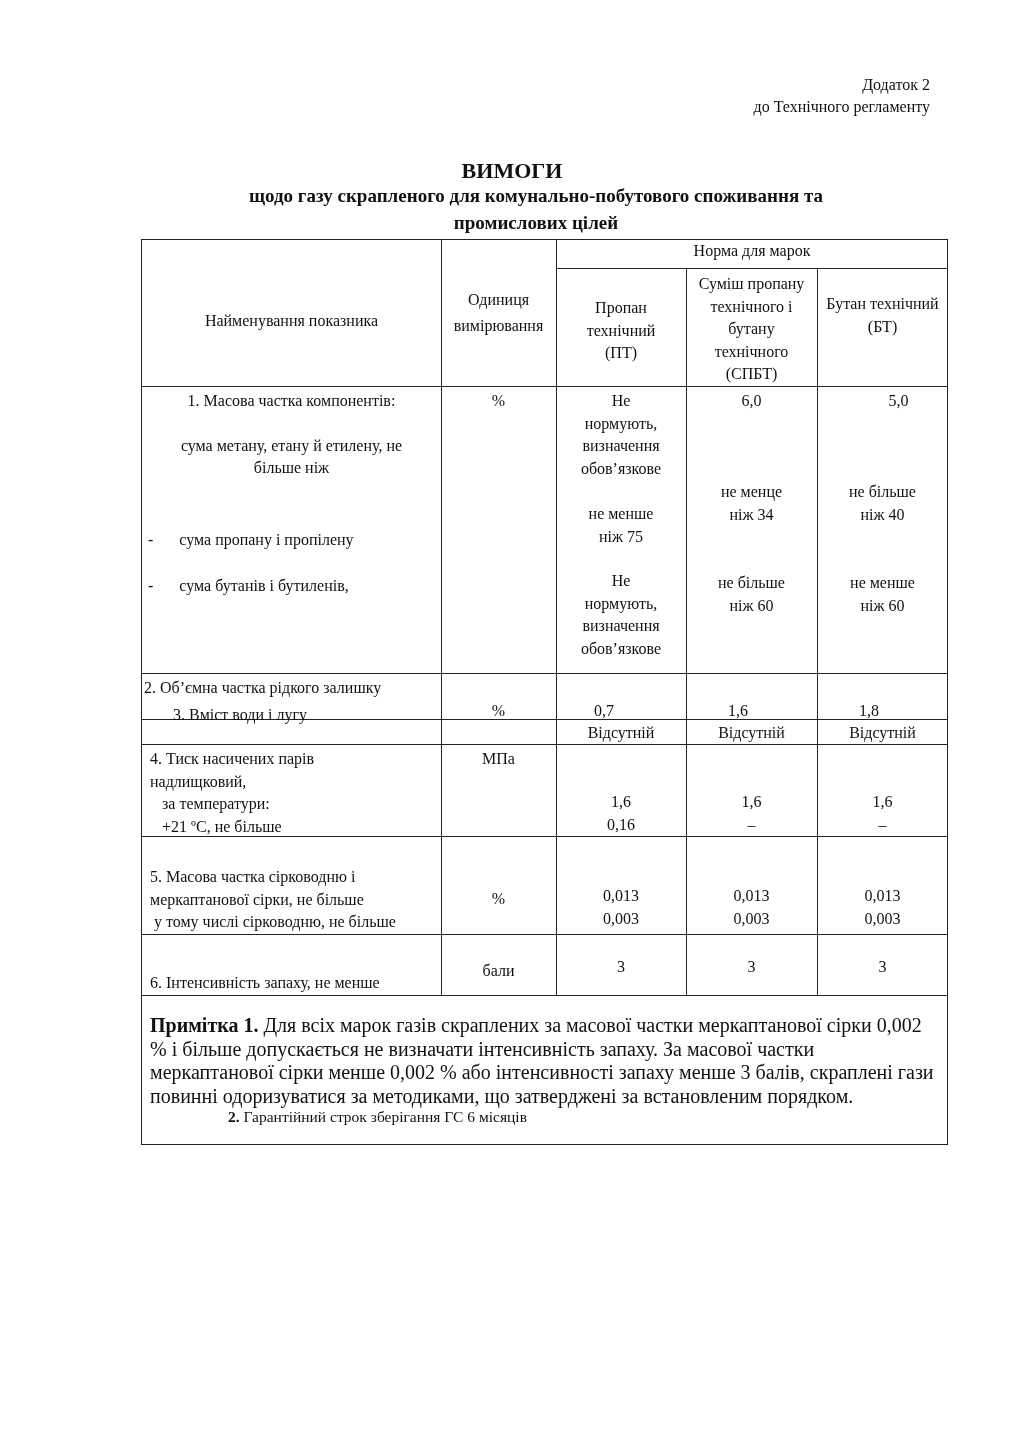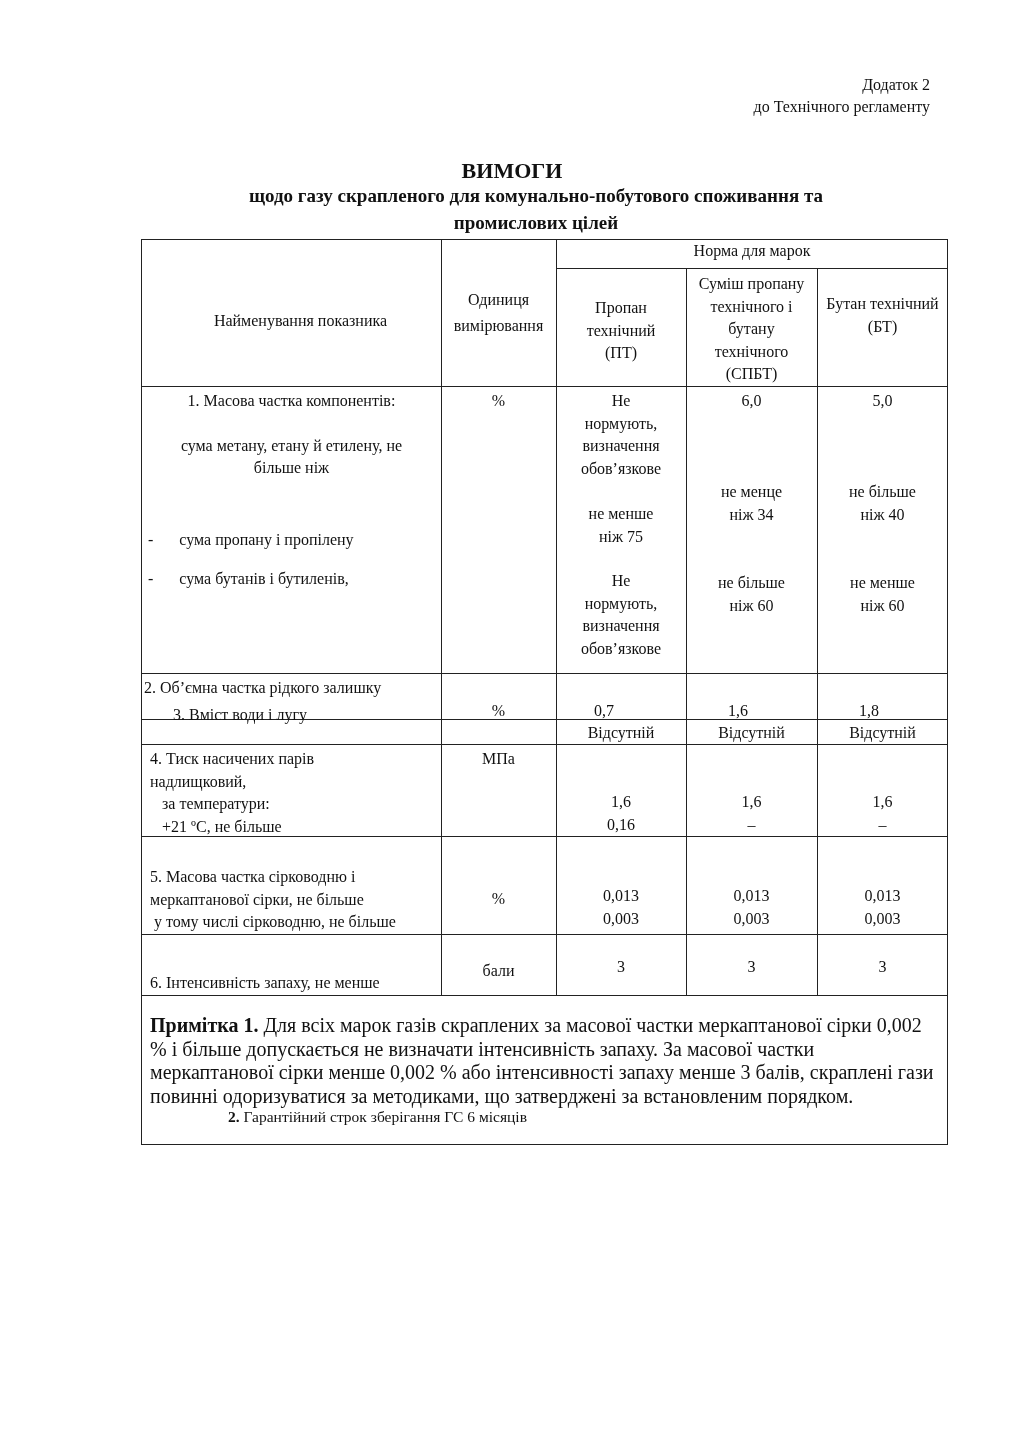--- a/index.html
+++ b/index.html
@@ -39,21 +39,21 @@
 
   <div class="hl" style="left:414px; width:392px; top:28px;"></div>
   <div class="hl" style="left:0; width:806px; top:146px;"></div>
   <div class="hl" style="left:0; width:806px; top:433px;"></div>
   <div class="hl" style="left:0; width:806px; top:479px;"></div>
   <div class="hl" style="left:0; width:806px; top:504px;"></div>
   <div class="hl" style="left:0; width:806px; top:596px;"></div>
   <div class="hl" style="left:0; width:806px; top:694px;"></div>
   <div class="hl" style="left:0; width:806px; top:755px;"></div>
 
-  <div class="cell c" style="left:9px; width:299px; top:70px;">Найменування показника</div>
+  <div class="cell c" style="left:0; width:299px; top:70px;">Найменування показника</div>
   <div class="cell c" style="left:299px; width:115px; top:47px; line-height:26px;text-align:center;">Одиниця вимірювання</div>
   <div class="cell c" style="left:414px; width:392px; top:0px;">Норма для марок</div>
   <div class="cell c" style="left:414px; width:130px; top:57px;">
     <div>Пропан</div>
     <div>технічний</div>
     <div>(ПТ)</div>
   </div>
   <div class="cell c" style="left:544px; width:131px; top:33px;">
     <div>Суміш пропану</div>
     <div>технічного і</div>
@@ -68,21 +68,21 @@
 
   <div class="cell c" style="left:0; width:299px; top:150px;">
     <div>1. Масова частка компонентів:</div>
     <div style="height:22px"></div>
     <div>сума метану, етану й етилену, не</div>
     <div>більше ніж</div>
   </div>
   <div class="cell" style="left:6px; top:289px;">
     <span>-</span><span style="margin-left:26px">сума пропану і пропілену</span>
   </div>
-  <div class="cell" style="left:6px; top:328px;">
+  <div class="cell" style="left:6px; top:335px;">
     <span>-</span><span style="margin-left:26px">сума  бутанів і бутиленів,</span>
   </div>
   <div class="cell c" style="left:299px; width:115px; top:150px;">%</div>
   <div class="cell c" style="left:414px; width:130px; top:150px;">
     <div>Не</div>
     <div>нормують,</div>
     <div>визначення</div>
     <div>обов’язкове</div>
     <div style="height:22px; margin-top:1px"></div>
     <div>не менше</div>
@@ -95,21 +95,21 @@
   </div>
   <div class="cell c" style="left:544px; width:131px; top:150px;">6,0</div>
   <div class="cell c" style="left:544px; width:131px; top:241px;">
     <div>не менце</div>
     <div>ніж 34</div>
   </div>
   <div class="cell c" style="left:544px; width:131px; top:332px;">
     <div>не більше</div>
     <div>ніж 60</div>
   </div>
-  <div class="cell c" style="left:675px; width:131px; top:150px;">5,0</div>
+  <div class="cell c" style="left:675px; width:131px; top:150px;padding-left:16px;">5,0</div>
   <div class="cell c" style="left:675px; width:131px; top:241px;">
     <div>не більше</div>
     <div>ніж 40</div>
   </div>
   <div class="cell c" style="left:675px; width:131px; top:332px;">
     <div>не менше</div>
     <div>ніж 60</div>
   </div>
 
   <div class="cell" style="left:2px; width:297px; top:437px;">

